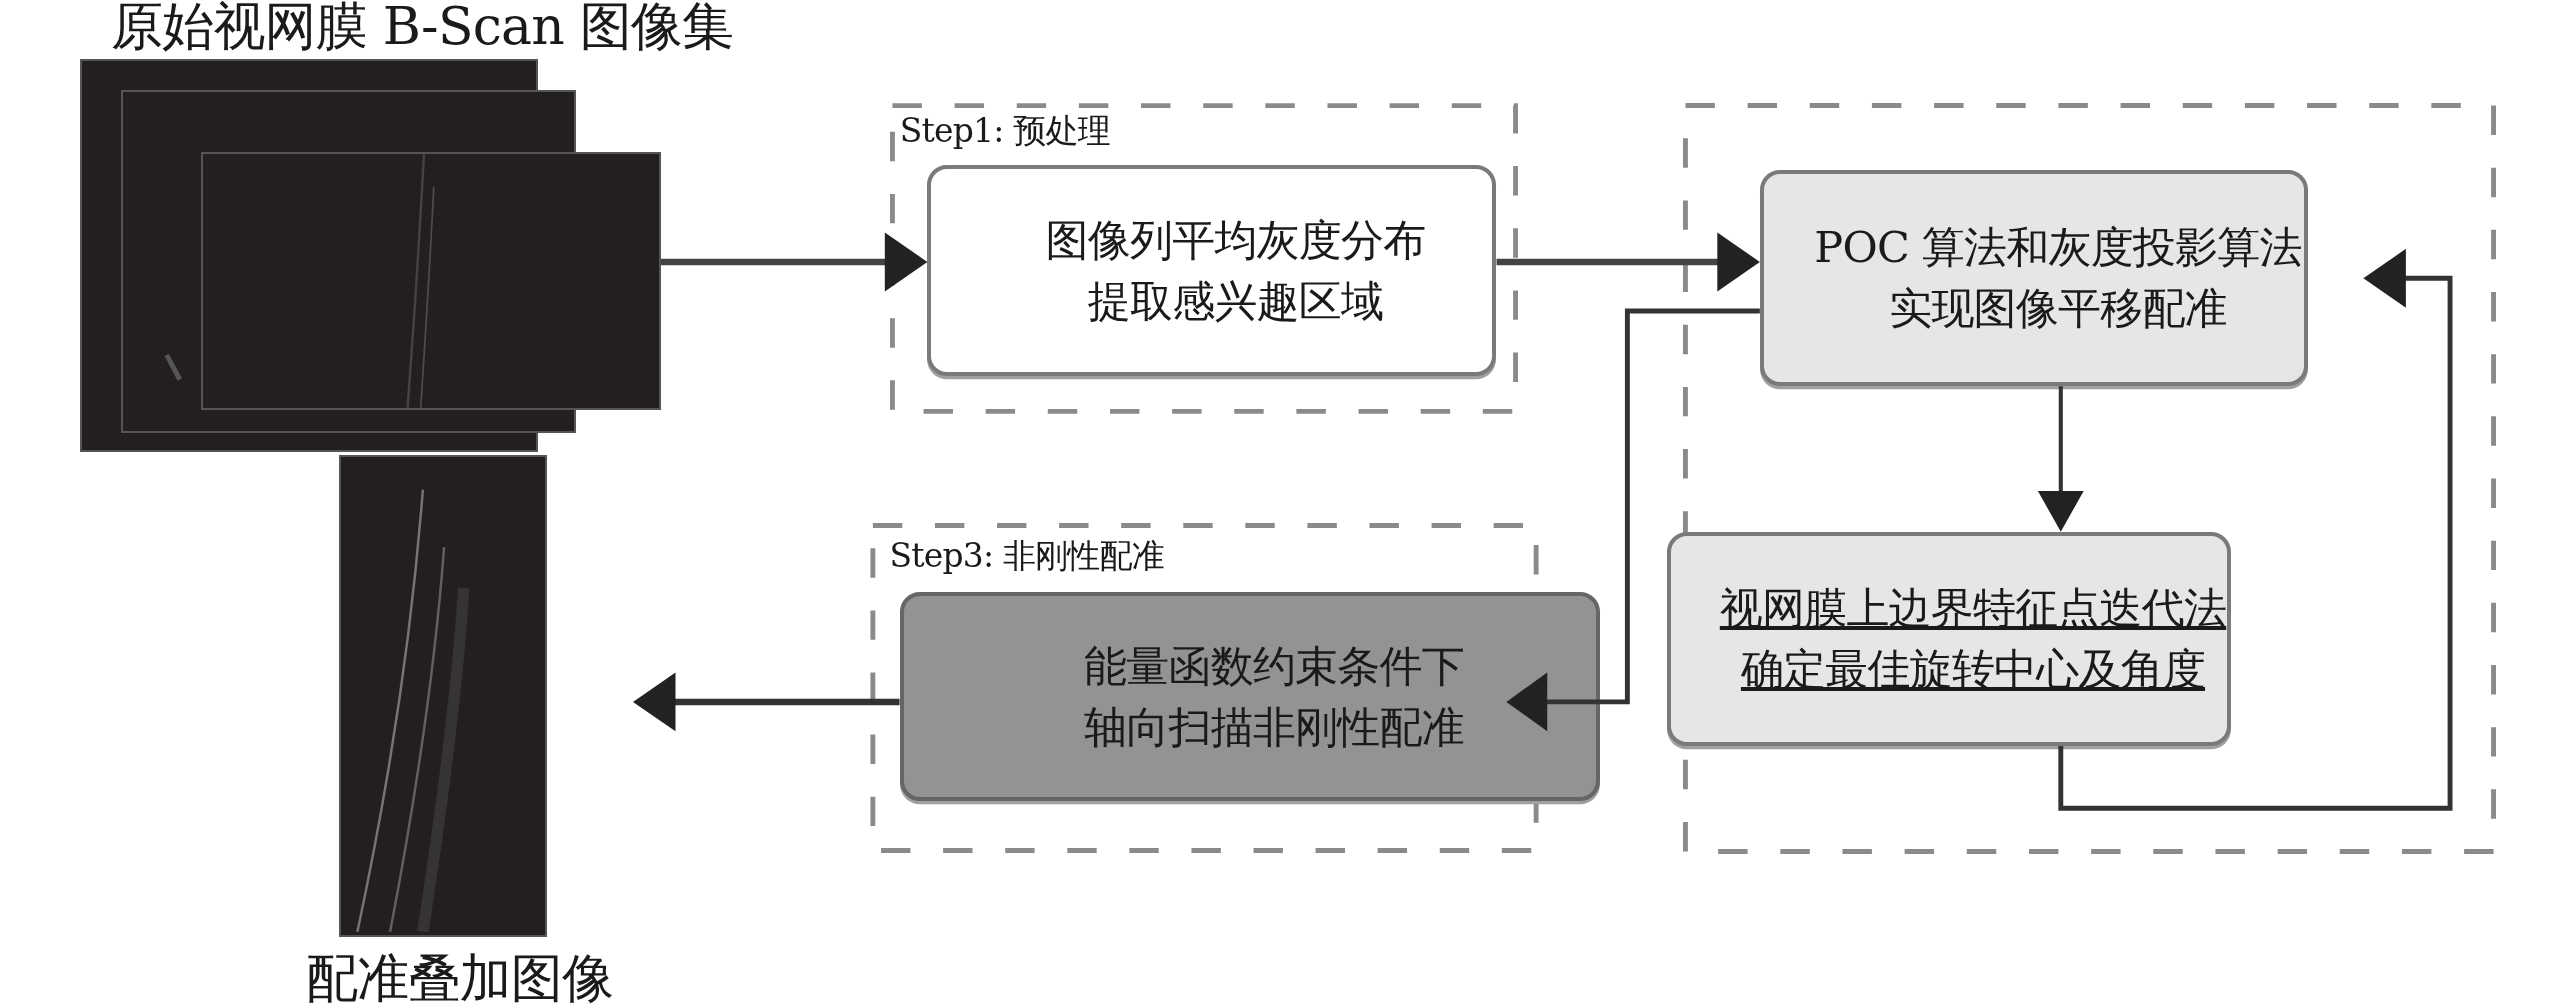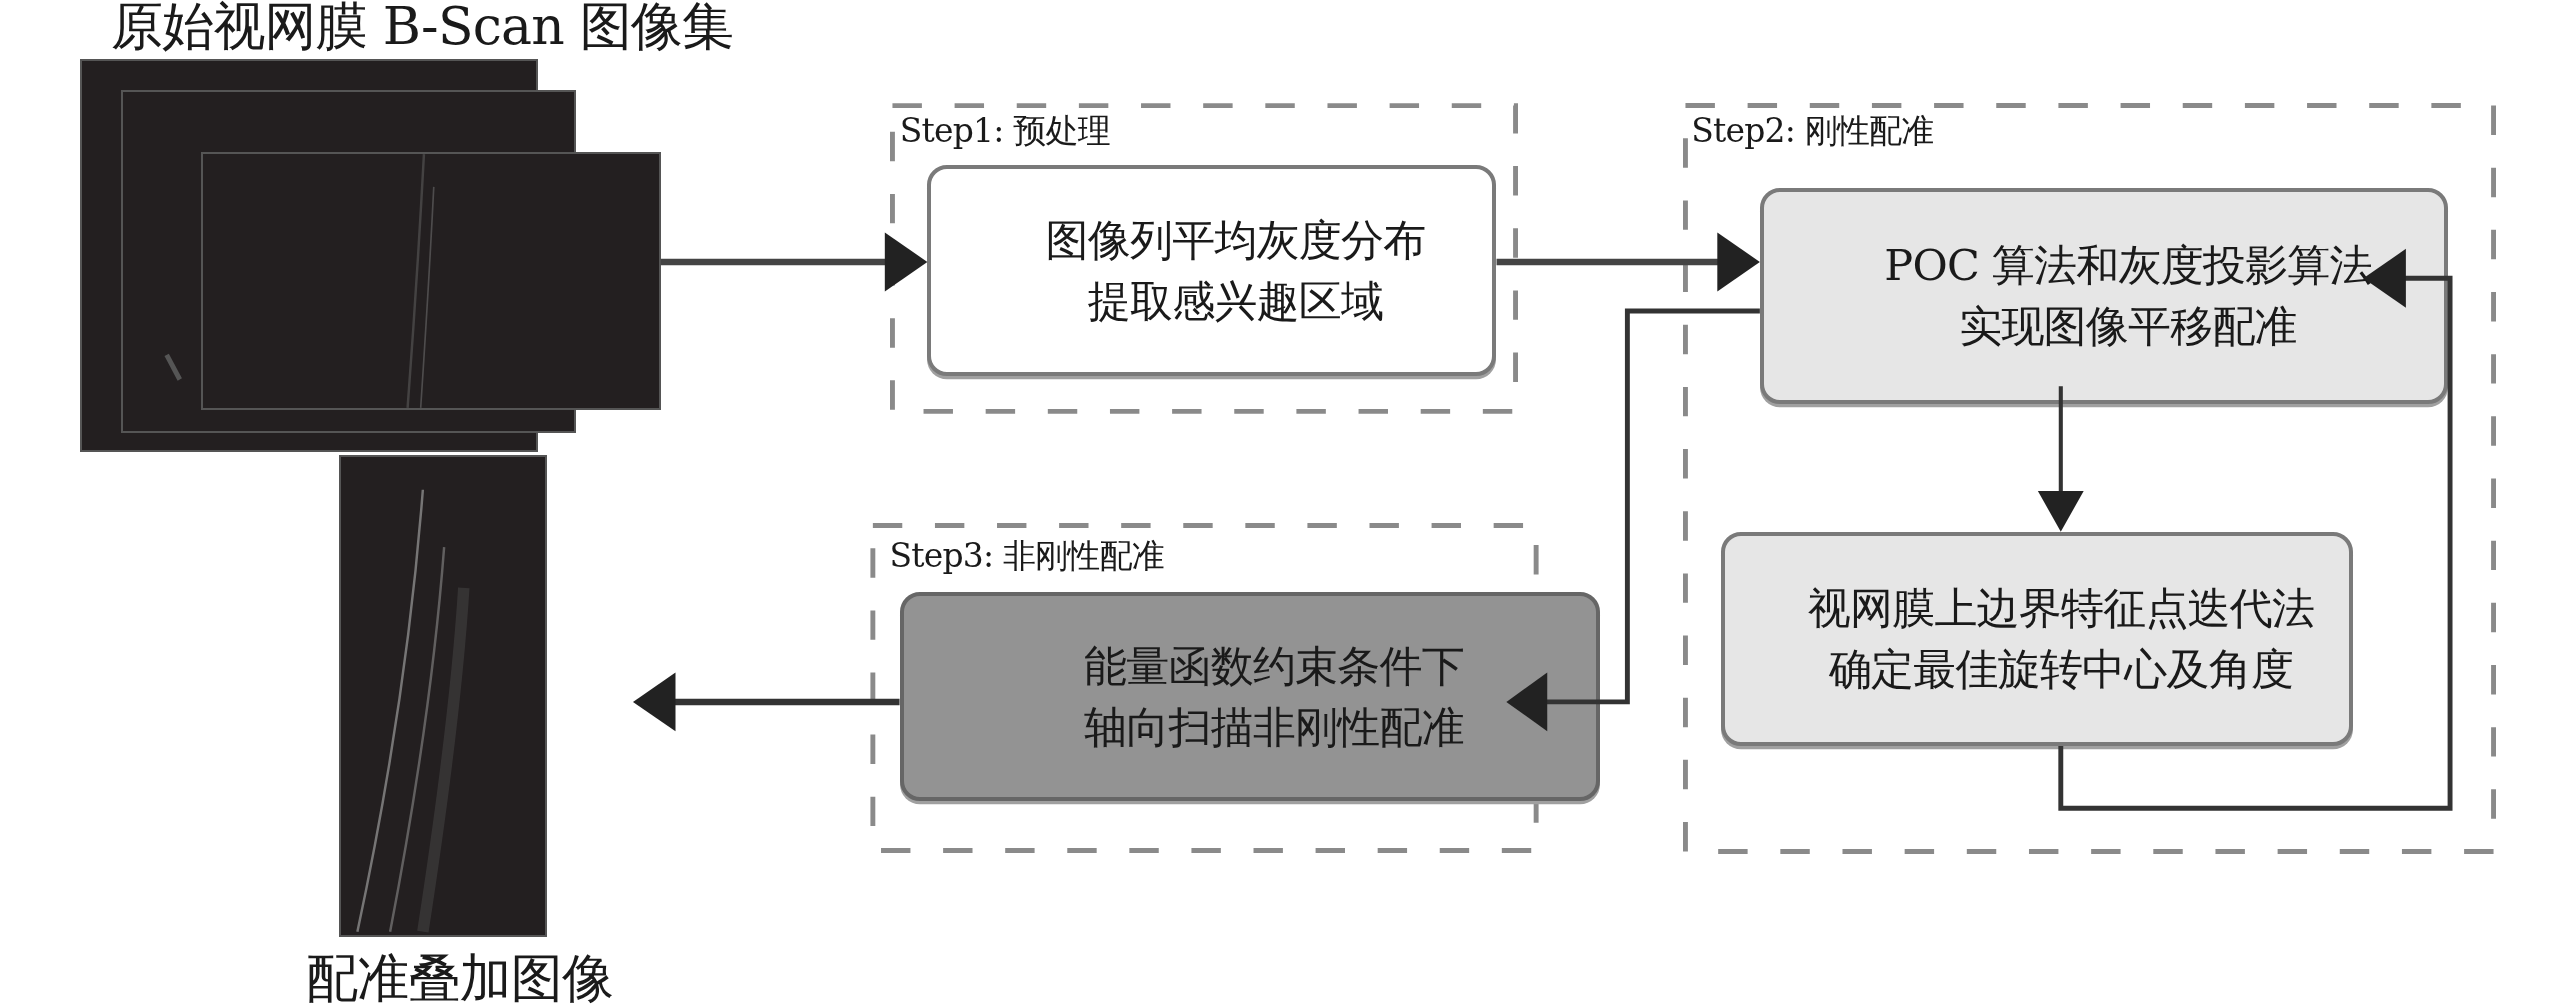--- a/index.html
+++ b/index.html
@@ -58,29 +58,28 @@
   <div>
     <span class="line">图像列平均灰度分布</span>
     <span class="line">提取感兴趣区域</span>
   </div>
 </div>
 
 <div class="dashbox" style="left:1683px; top:103px; width:813px; height:751px;">
   <svg width="813" height="751" viewBox="0 0 994 918">
     <rect x="3" y="3" width="988" height="912" fill="none" stroke="#8a8a8a" stroke-width="6" stroke-dasharray="36 40"></rect>
   </svg>
-  <div class="step-label" style="left:8.2px; top:4.9px;">Step2: 刚性配准</div>
 </div>
-<div class="node node-light" style="left:1760px; top:188px; width:688px; height:216px;">
+<div class="node node-light" style="left:1760px; top:170px; width:548px; height:216px;">
   <div>
     <span class="line">POC 算法和灰度投影算法</span>
     <span class="line">实现图像平移配准</span>
   </div>
 </div>
-<div class="node node-light" style="left:1721px; top:532px; width:632px; height:214px;">
+<div class="node node-light" style="left:1667px; top:532px; width:564px; height:214px;text-decoration:underline;">
   <div>
     <span class="line">视网膜上边界特征点迭代法</span>
     <span class="line">确定最佳旋转中心及角度</span>
   </div>
 </div>
 
 <div class="dashbox" style="left:870px; top:523px; width:669px; height:330px;">
   <svg width="669" height="330" viewBox="0 0 818 404">
     <rect x="3" y="3" width="812" height="398" fill="none" stroke="#8a8a8a" stroke-width="6" stroke-dasharray="36 40"></rect>
   </svg>

